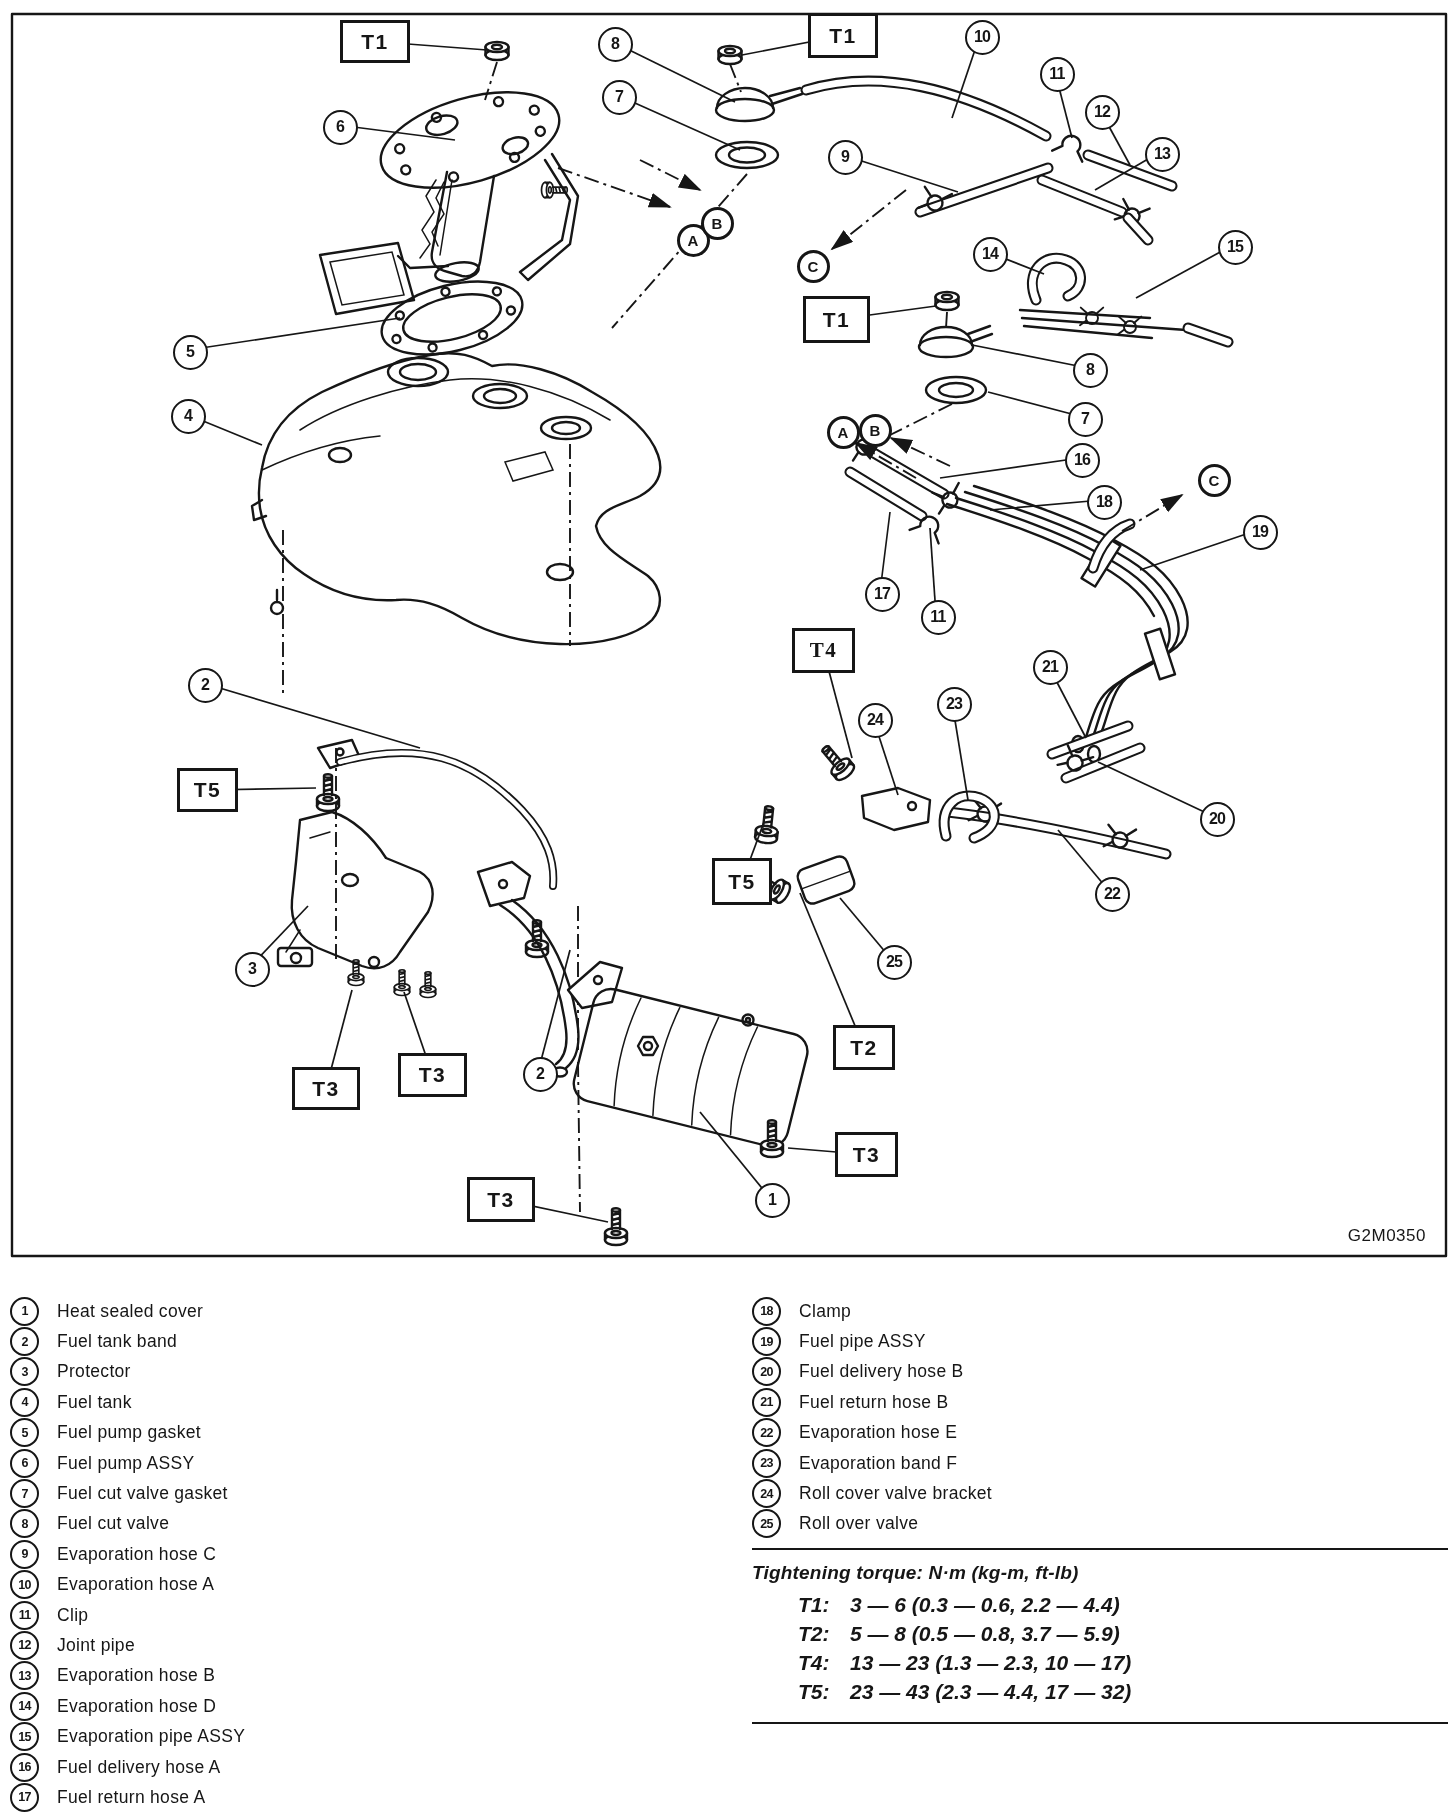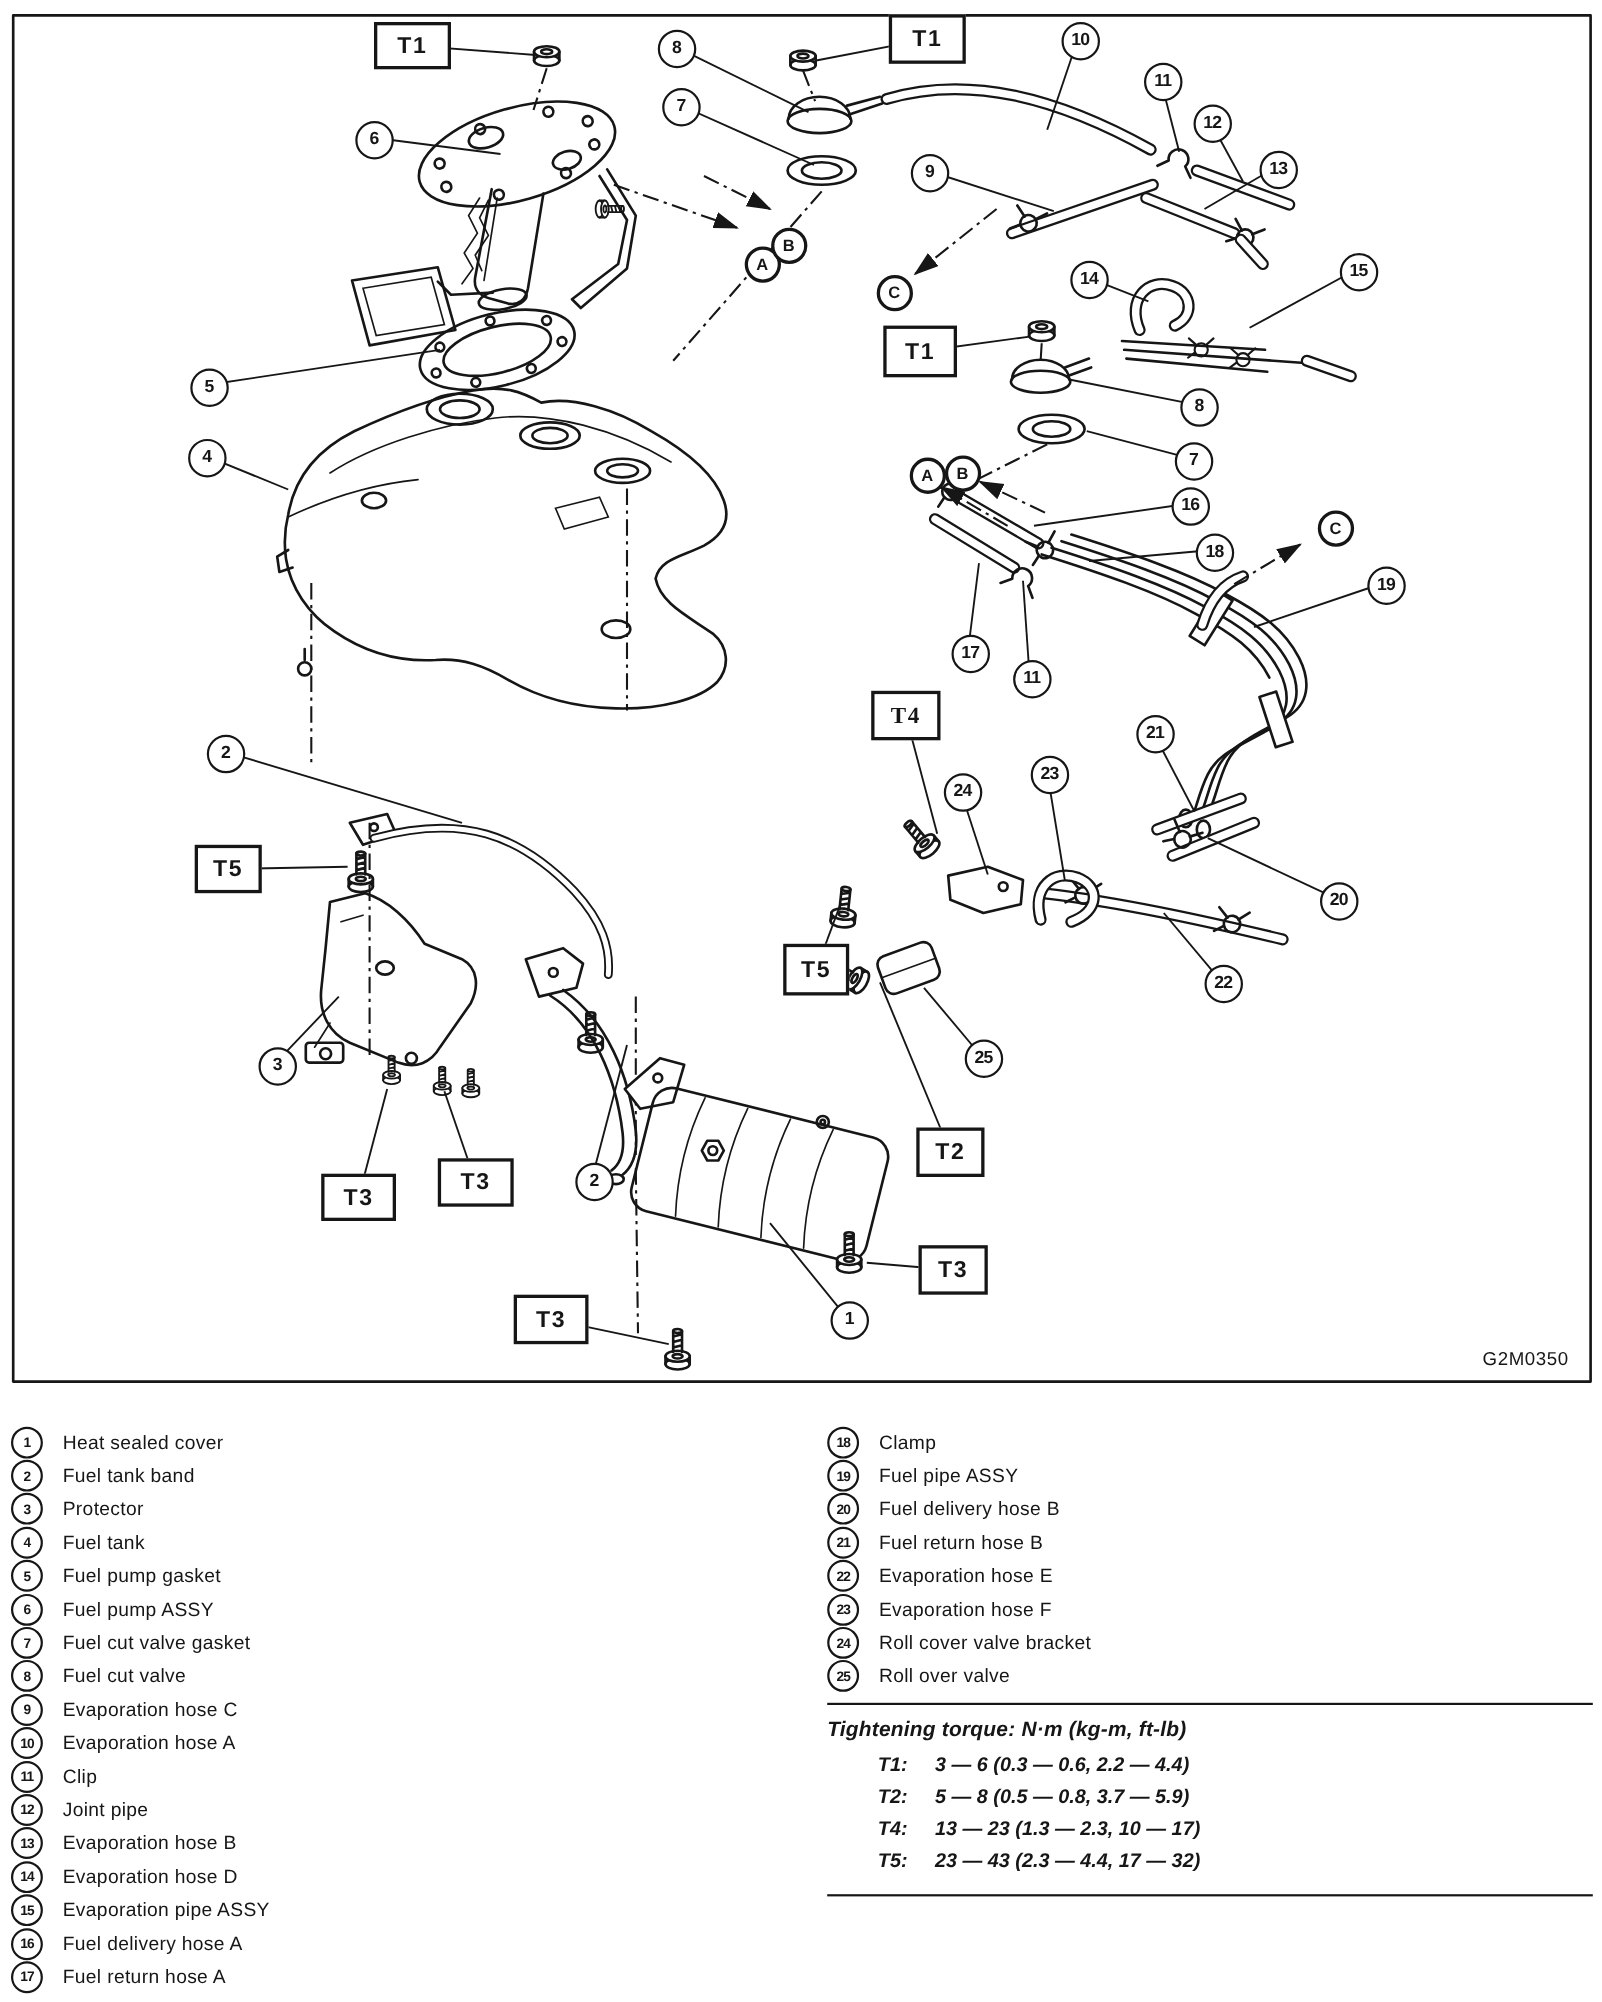--- a/index.html
+++ b/index.html
@@ -32,21 +32,21 @@
   #legend-left{left:10px;top:1296px;width:710px}
   #legend-right{left:752px;top:1296px;width:700px}
   .lrow{display:flex;align-items:center;height:30.4px}
   .lnum{width:25px;height:25px;border:2px solid #161616;border-radius:50%;display:flex;flex:0 0 auto;
     align-items:center;justify-content:center;font-size:12.5px;font-weight:700;letter-spacing:-0.8px}
   .llab{margin-left:18px;letter-spacing:.3px}
   
   .torque{position:absolute;left:752px;top:1548px;width:696px;border-top:2.6px solid #161616;
     border-bottom:2.6px solid #161616;padding:8px 0 16px}
   .theading{font-style:italic;font-weight:700;font-size:19px;margin:4px 0 6px;letter-spacing:.2px}
-  .trow{display:flex;font-style:italic;font-weight:700;font-size:18px;line-height:29px;margin-left:46px}
+  .trow{display:flex;font-style:italic;font-weight:700;font-size:21px;line-height:29px;margin-left:46px}
   .ttag{width:52px;flex:0 0 auto}
 </style>
 </head>
 <body>
 
 <div class="page">
 
   <div id="diagram">
 
     <svg id="art" width="1456" height="1270" viewBox="0 0 1456 1270">
@@ -468,21 +468,21 @@
       <div class="lrow">
         <span class="lnum">21</span>
         <span class="llab">Fuel return hose B</span>
       </div>
       <div class="lrow">
         <span class="lnum">22</span>
         <span class="llab">Evaporation hose E</span>
       </div>
       <div class="lrow">
         <span class="lnum">23</span>
-        <span class="llab">Evaporation hose F</span>
+        <span class="llab">Evaporation band F</span>
       </div>
       <div class="lrow">
         <span class="lnum">24</span>
         <span class="llab">Roll cover valve bracket</span>
       </div>
       <div class="lrow">
         <span class="lnum">25</span>
         <span class="llab">Roll over valve</span>
       </div>
     </div>

